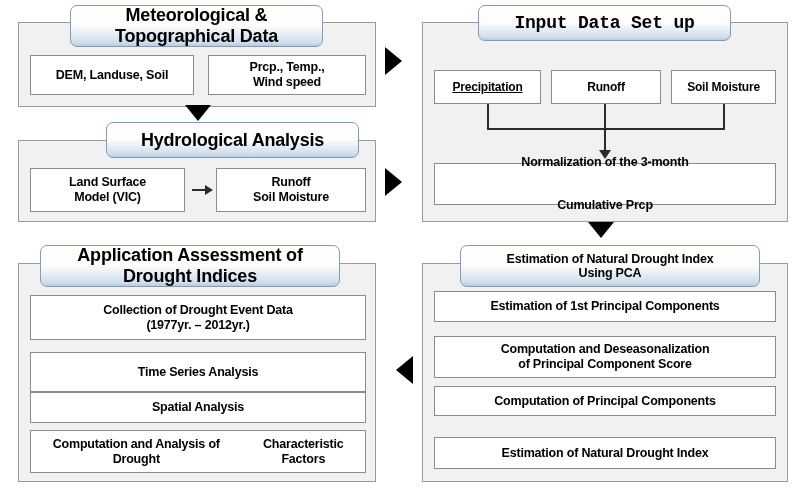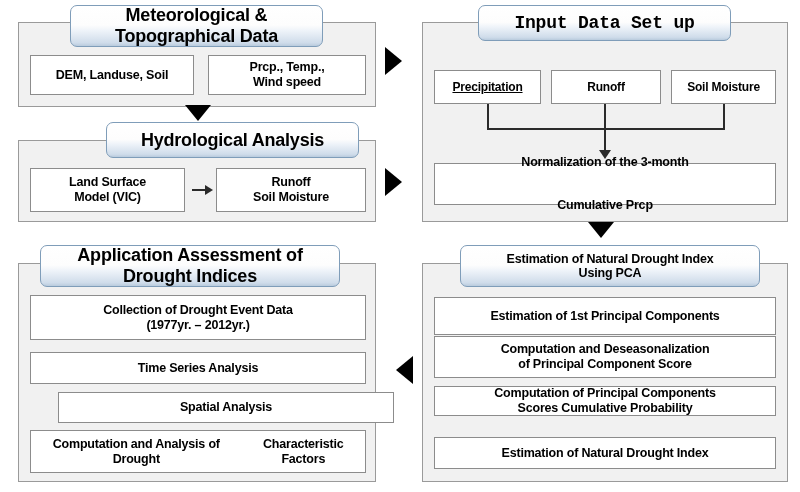--- a/index.html
+++ b/index.html
@@ -202,56 +202,55 @@
 
 <div class="arrow-down" style="left:588px; top:222px;"></div>
 
 <div class="panel" style="left:422px; top:263px; width:366px; height:219px;"></div>
 
 <div class="stage-header" style="left:460px; top:245px; width:300px; height:42px; flex-direction:column; font-size:12.5px;">
   <span>Estimation of Natural Drought Index</span>
   <span>Using PCA</span>
 </div>
 
-<div class="node" style="left:434px; top:297px; width:342px; height:38px;">
+<div class="node" style="left:434px; top:291px; width:342px; height:31px;">
   <span>Estimation of 1st Principal Components</span>
 </div>
 
 <div class="node" style="left:434px; top:336px; width:342px; height:42px; flex-direction:column;">
   <span>Computation and Deseasonalization</span>
   <span>of Principal Component Score</span>
 </div>
 
 <div class="node" style="left:434px; top:386px; width:342px; height:30px; flex-direction:column;">
   <span>Computation of Principal Components</span>
-  <span>Scores Cumulative Probability</span>
 </div>
 
 <div class="node" style="left:434px; top:437px; width:342px; height:32px;">
   <span>Estimation of Natural Drought Index</span>
 </div>
 
 <div class="arrow-left" style="left:396px; top:356px;"></div>
 
 <div class="panel" style="left:18px; top:263px; width:358px; height:219px;"></div>
 
 <div class="stage-header" style="left:40px; top:245px; width:300px; height:42px; flex-direction:column;">
   <span>Application Assessment of</span>
   <span>Drought Indices</span>
 </div>
 
 <div class="node" style="left:30px; top:295px; width:336px; height:45px; flex-direction:column;text-align:right;">
   <span>Collection of Drought Event Data</span>
   <span>(1977yr. – 2012yr.)</span>
 </div>
 
-<div class="node" style="left:30px; top:352px; width:336px; height:32px;">
+<div class="node" style="left:30px; top:352px; width:336px; height:40px;">
   <span>Time Series Analysis</span>
 </div>
 
-<div class="node" style="left:30px; top:392px; width:336px; height:31px;margin-left:28px;">
+<div class="node" style="left:30px; top:392px; width:336px; height:31px;">
   <span>Spatial Analysis</span>
 </div>
 
 <div class="node" style="left:30px; top:430px; width:336px; height:43px; ">
   <span>Computation and Analysis of Drought</span>
   <span>Characteristic Factors</span>
 </div>
 
 </body></html>

